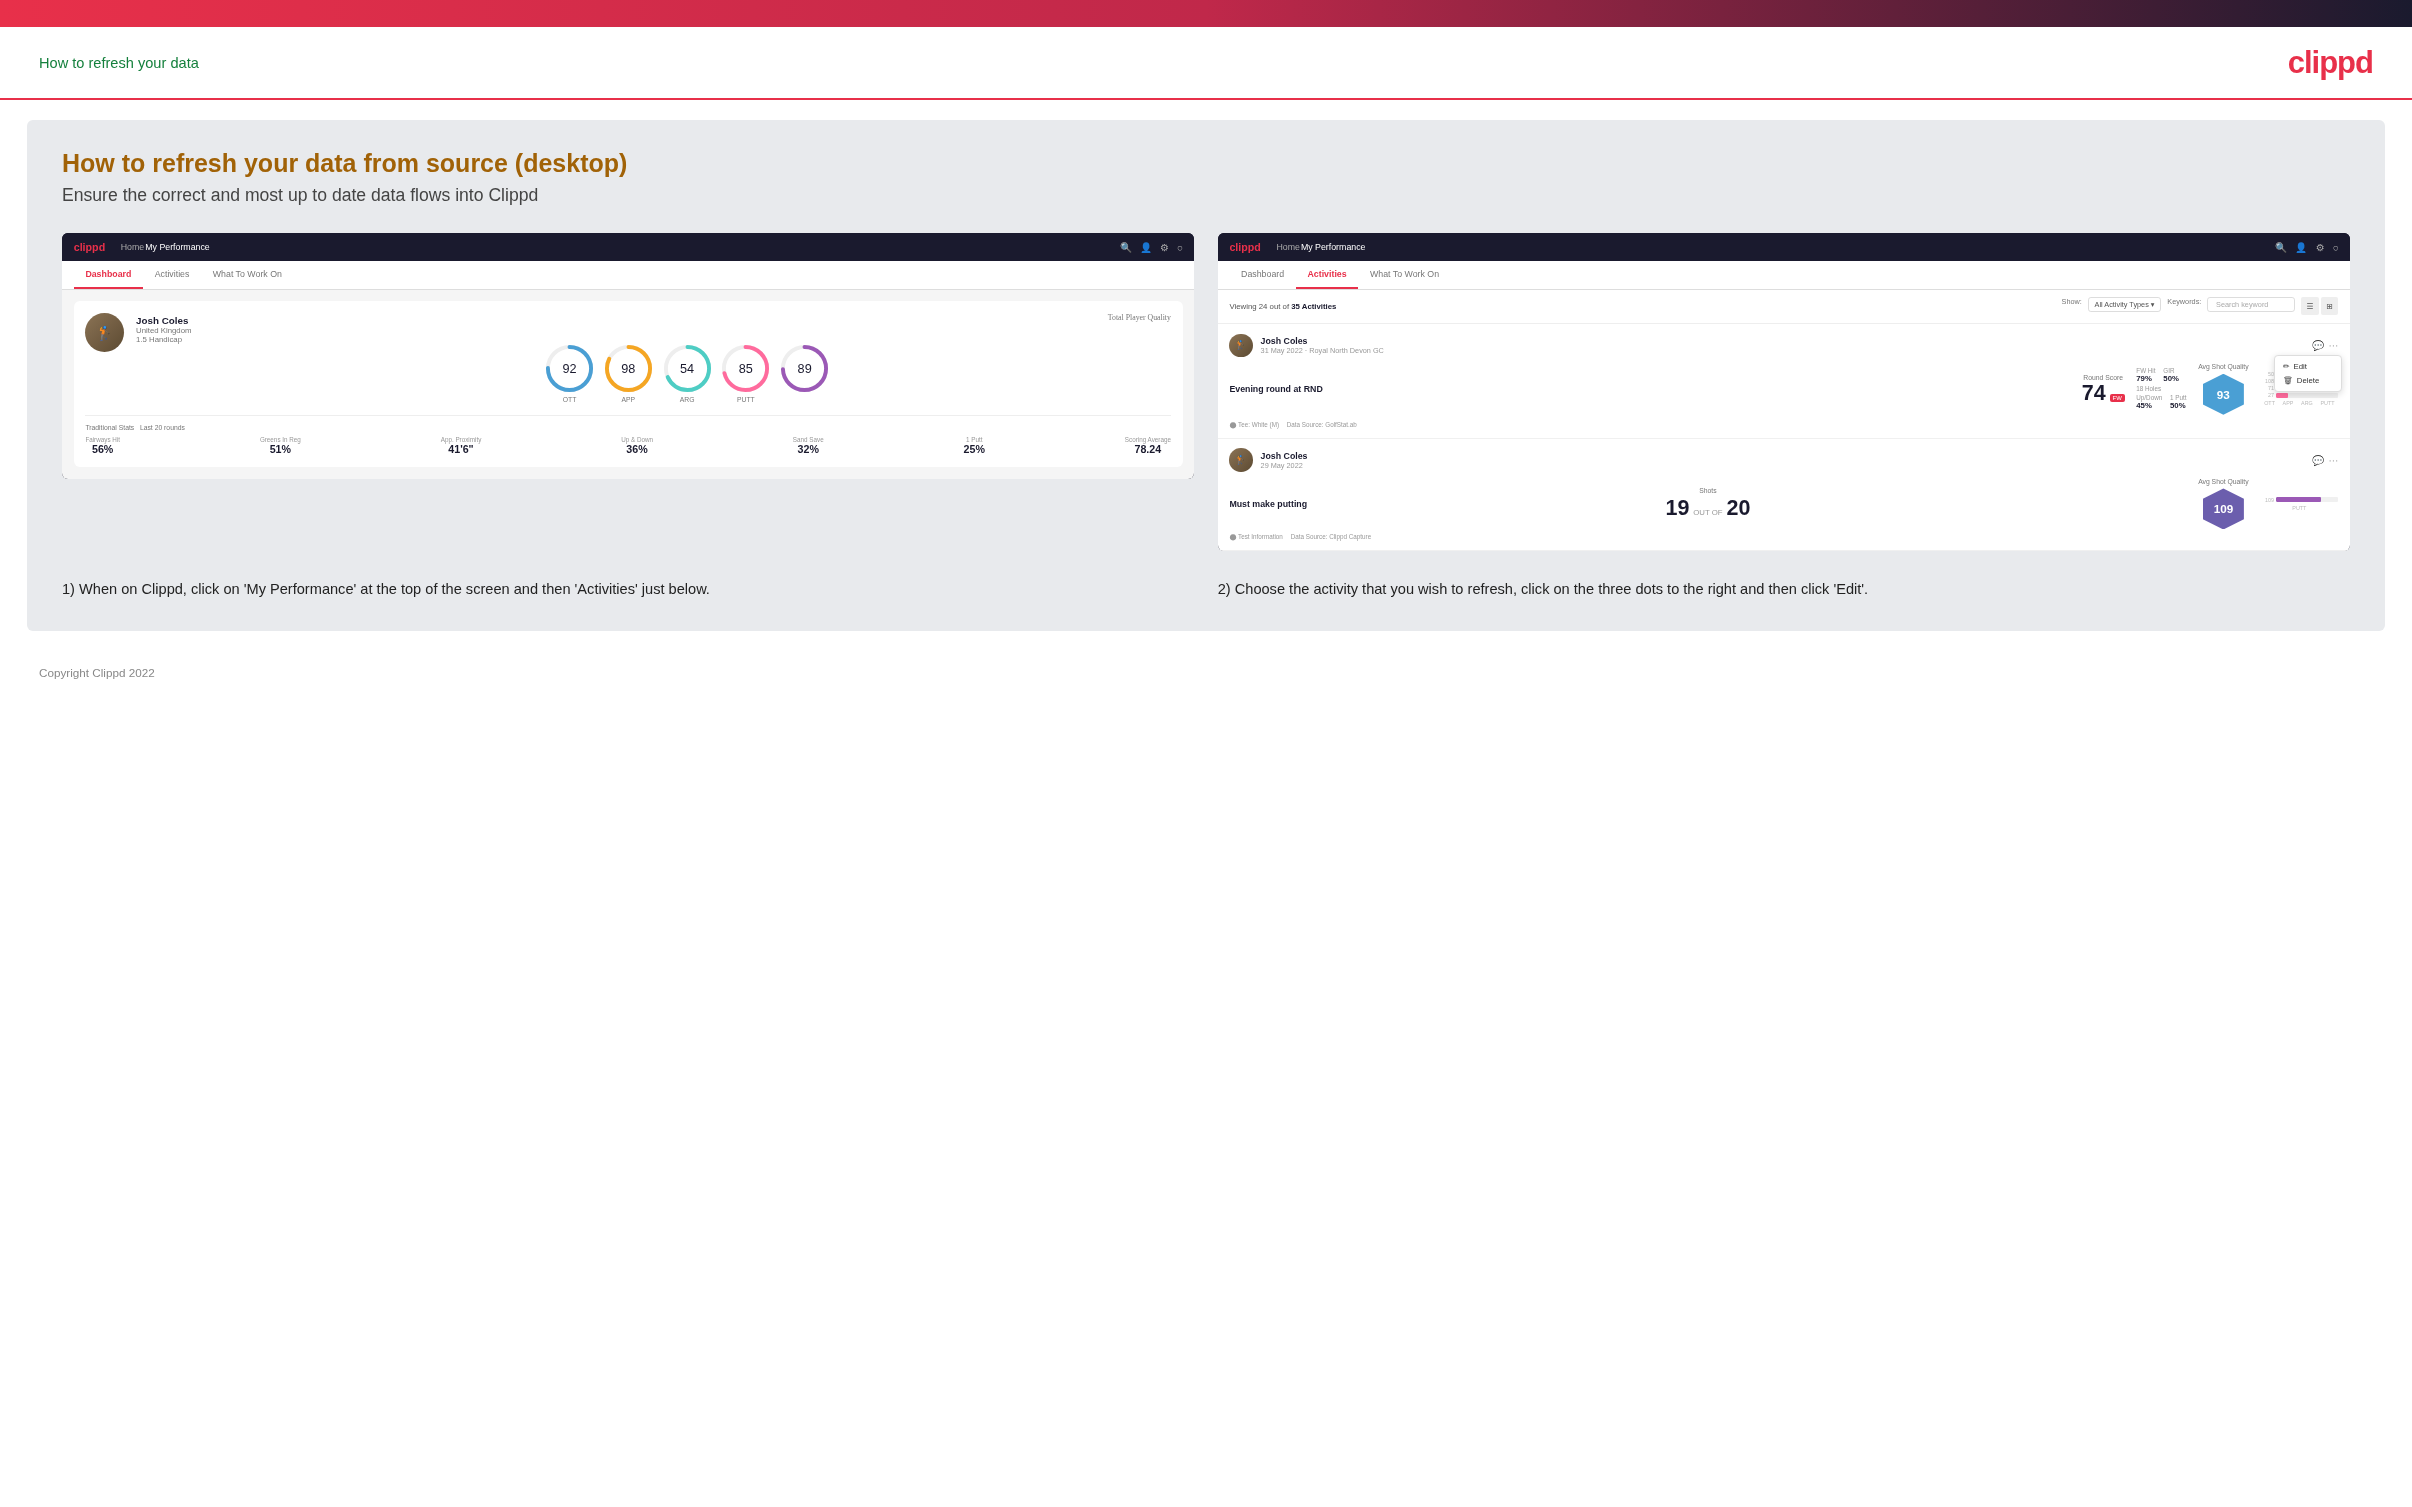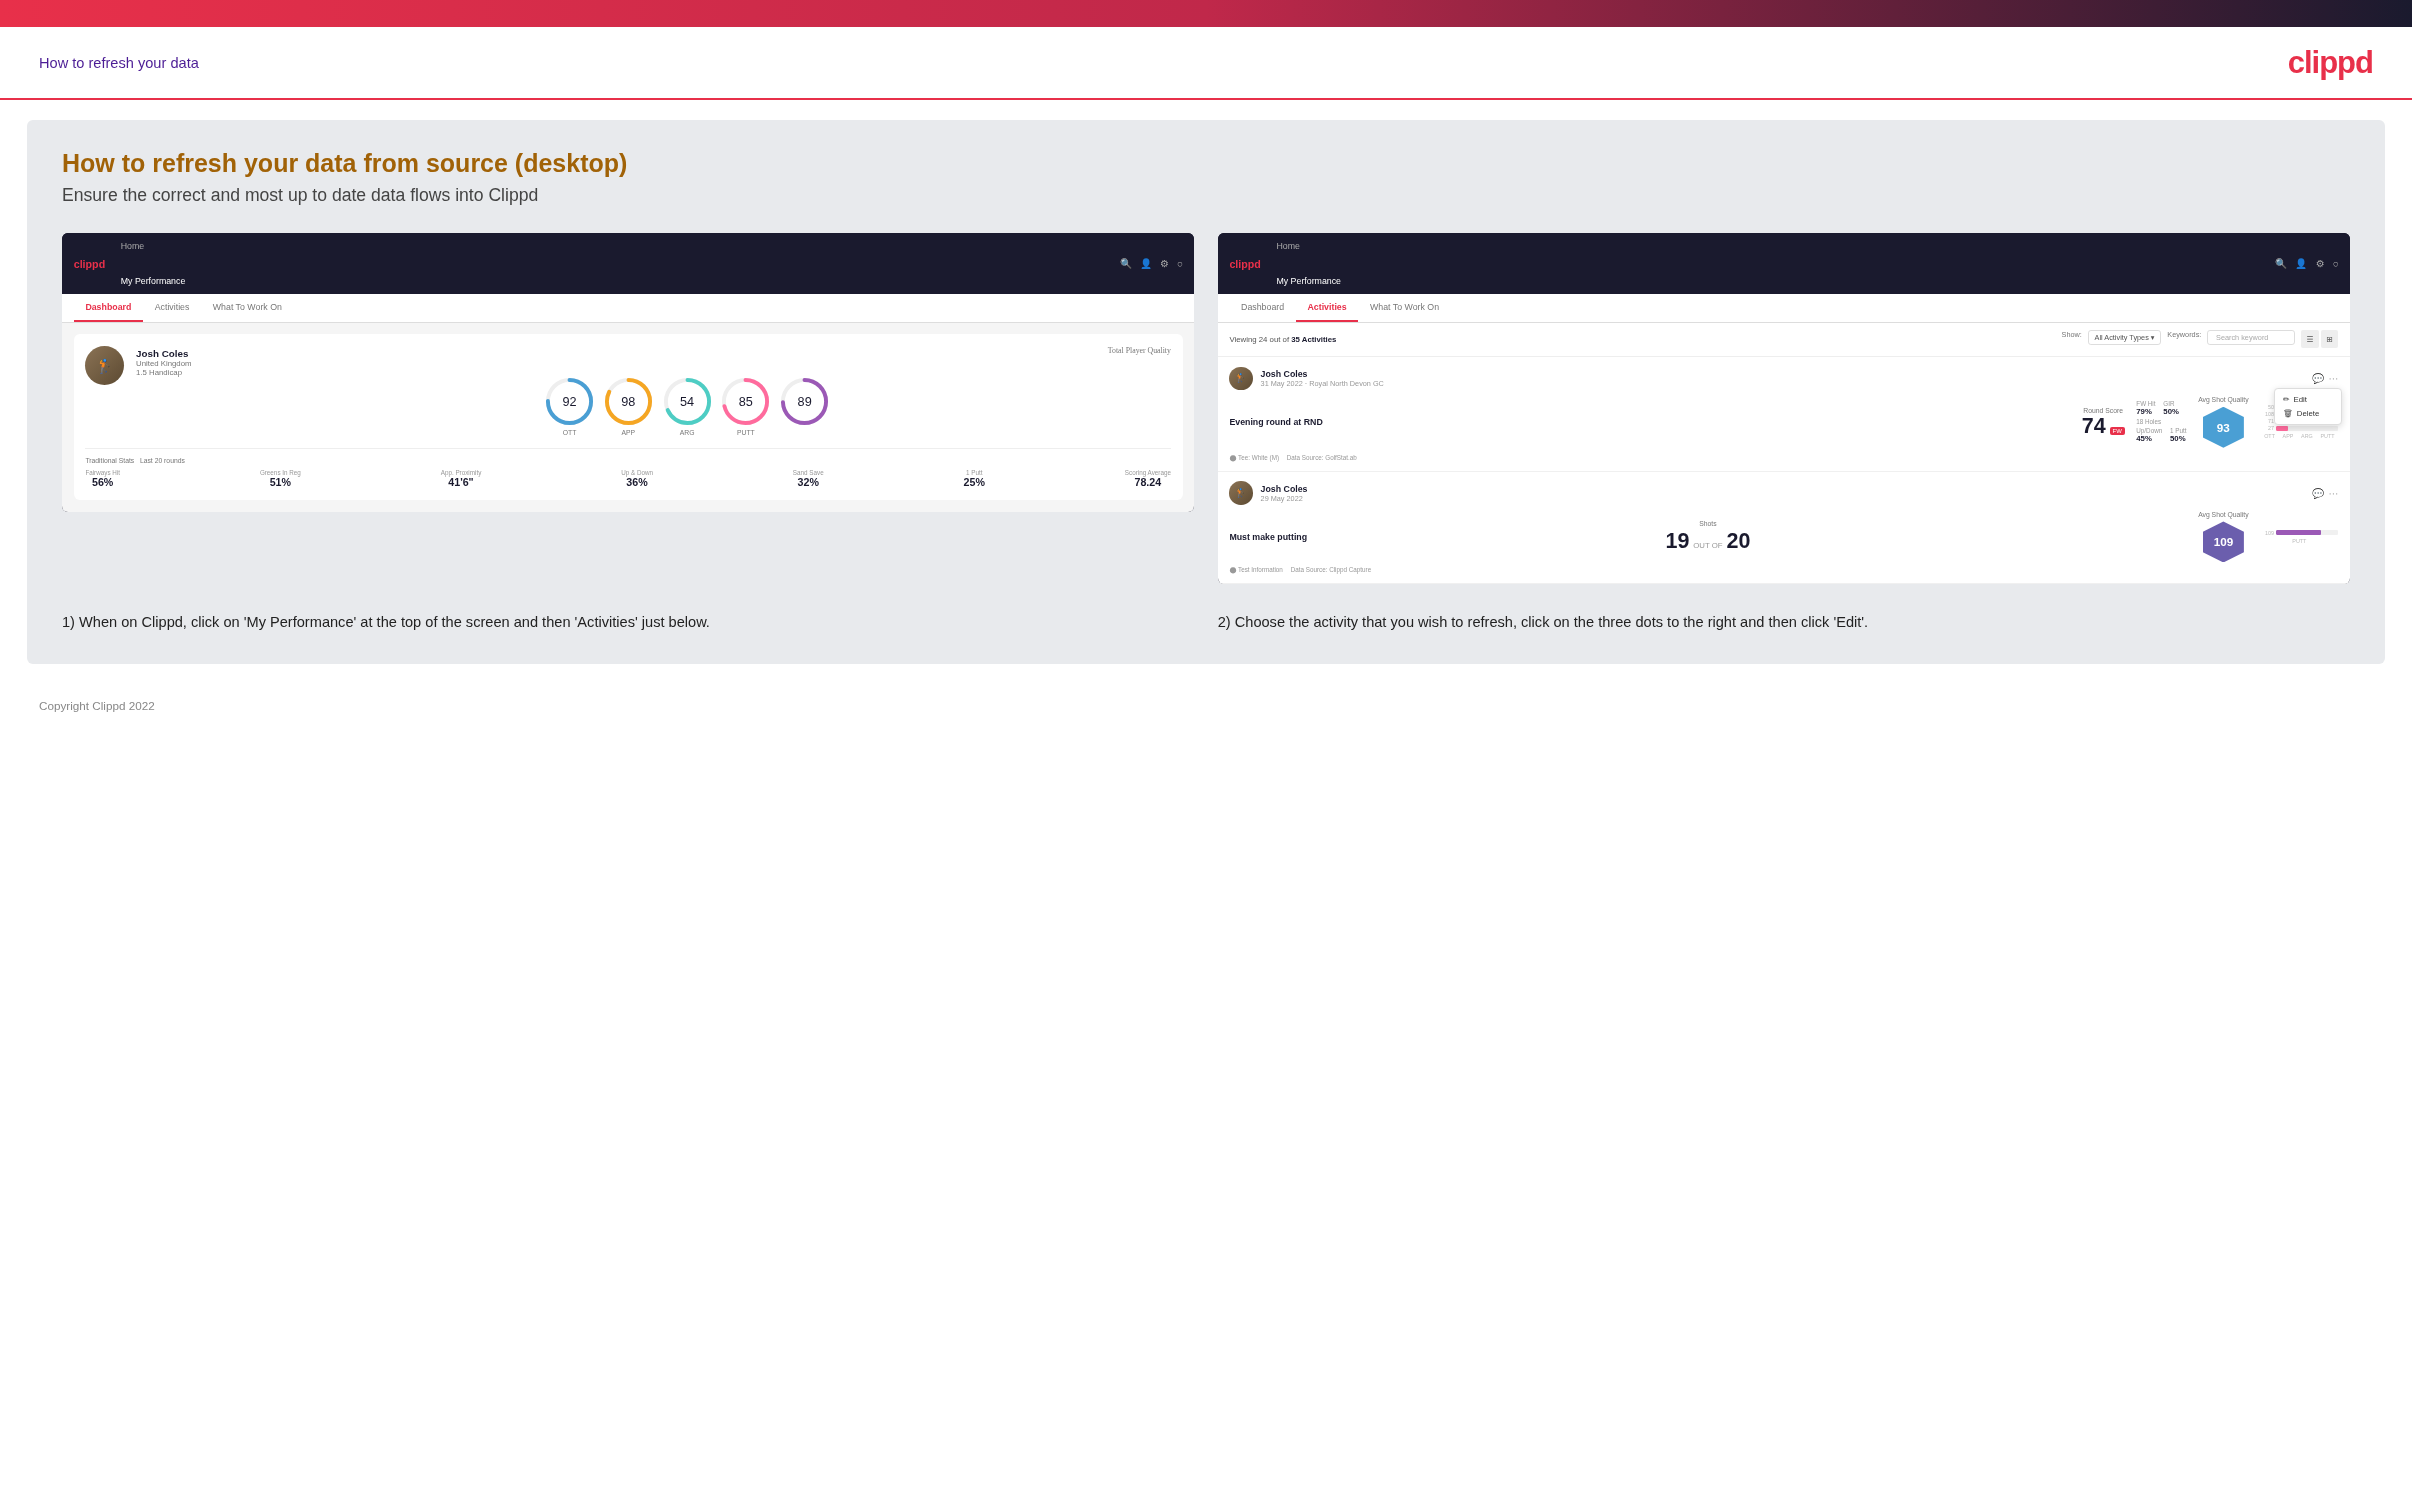--- a/index.html
+++ b/index.html
@@ -13,21 +13,21 @@
     .header {
       display: flex;
       align-items: center;
       justify-content: space-between;
       padding: 17.6px 39px;
       border-bottom: 2px solid #e8304a;
     }
 
     .header-title {
       font-size: 14.6px;
-      color: #4c1d95;
+      color: #15803d;
     }
 
     .clippd-logo {
       font-size: 31px;
       font-weight: 700;
       color: #e8304a;
       letter-spacing: -1px;
     }
 
     .main-content {
@@ -77,22 +77,21 @@
     }
 
     .app-logo-sm {
       color: #e8304a;
       font-weight: 700;
       font-size: 10.7px;
     }
 
     .app-nav-links {
       display: flex;
-      gap: 25px;
-      flex-direction: column;
+      gap: 1px;
     }
 
     .app-nav-link {
       color: #aaa;
       font-size: 8.8px;
       cursor: pointer;
     }
 
     .app-nav-link.active {
       color: #fff;

